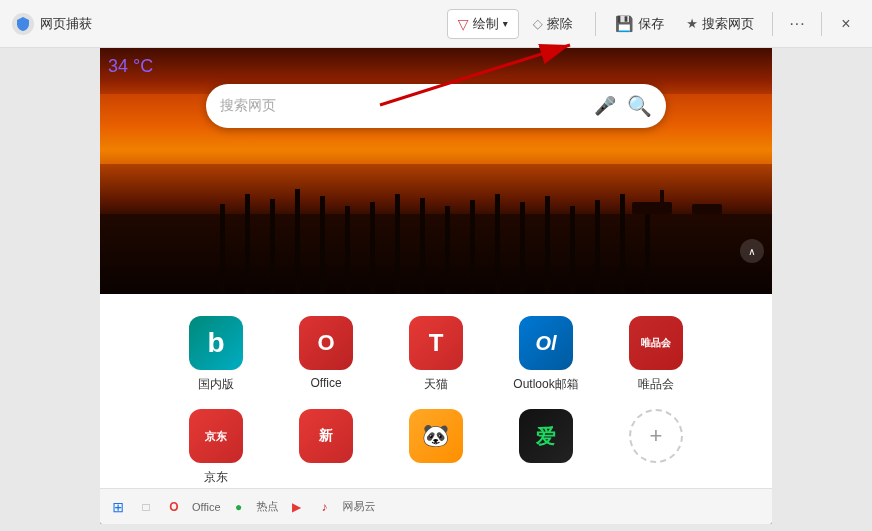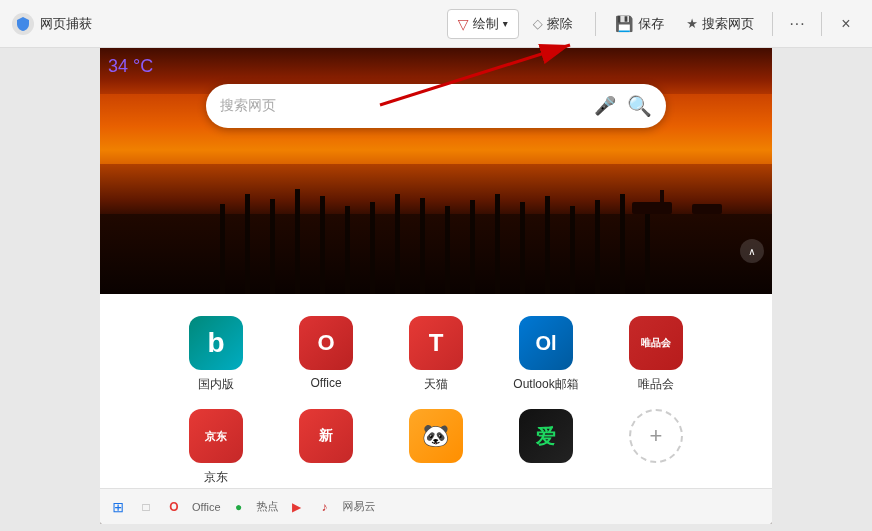--- a/index.html
+++ b/index.html
@@ -421,21 +421,21 @@
       </div>
 
       <div class="app-item">
         <div class="app-icon" style="background:linear-gradient(135deg,#e53935,#c62828);">
           <span style="font-size:24px;font-weight:bold;color:#fff;">T</span>
         </div>
         <span class="app-label">天猫</span>
       </div>
 
       <div class="app-item">
-        <div class="app-icon" style="background:linear-gradient(135deg,#0078d4,#005a9e);">
+        <div class="app-icon" style="background:linear-gradient(135deg,#0078d4,#005a9e);font-style:italic;">
           <span style="font-size:20px;font-weight:bold;color:#fff;">Ol</span>
         </div>
         <span class="app-label">Outlook邮箱</span>
       </div>
 
       <div class="app-item">
         <div class="app-icon" style="background:linear-gradient(135deg,#c62828,#b71c1c);">
           <span style="font-size:10px;font-weight:bold;color:#fff;text-align:center;line-height:1.2;">唯品会</span>
         </div>
         <span class="app-label">唯品会</span>

